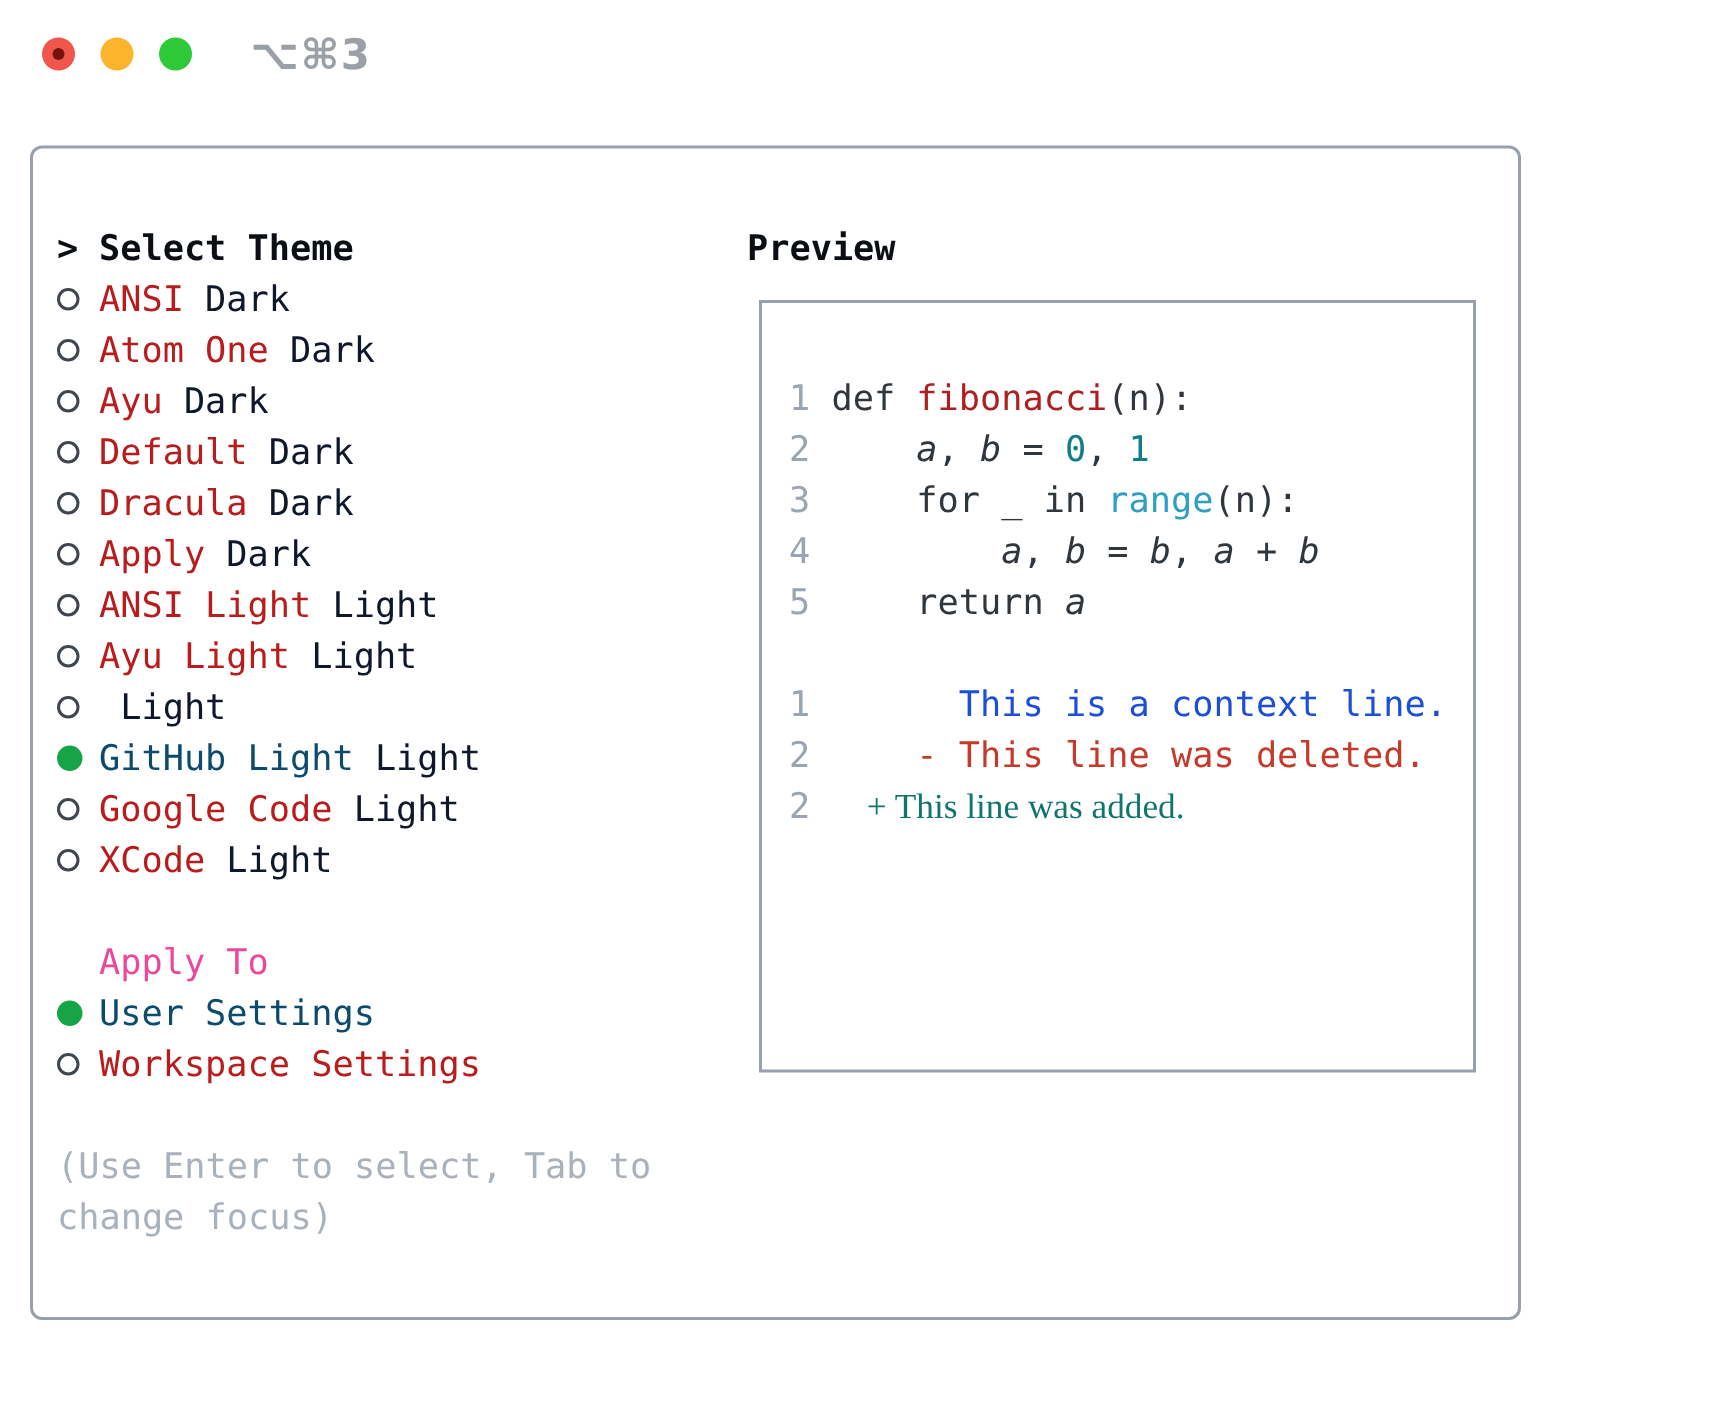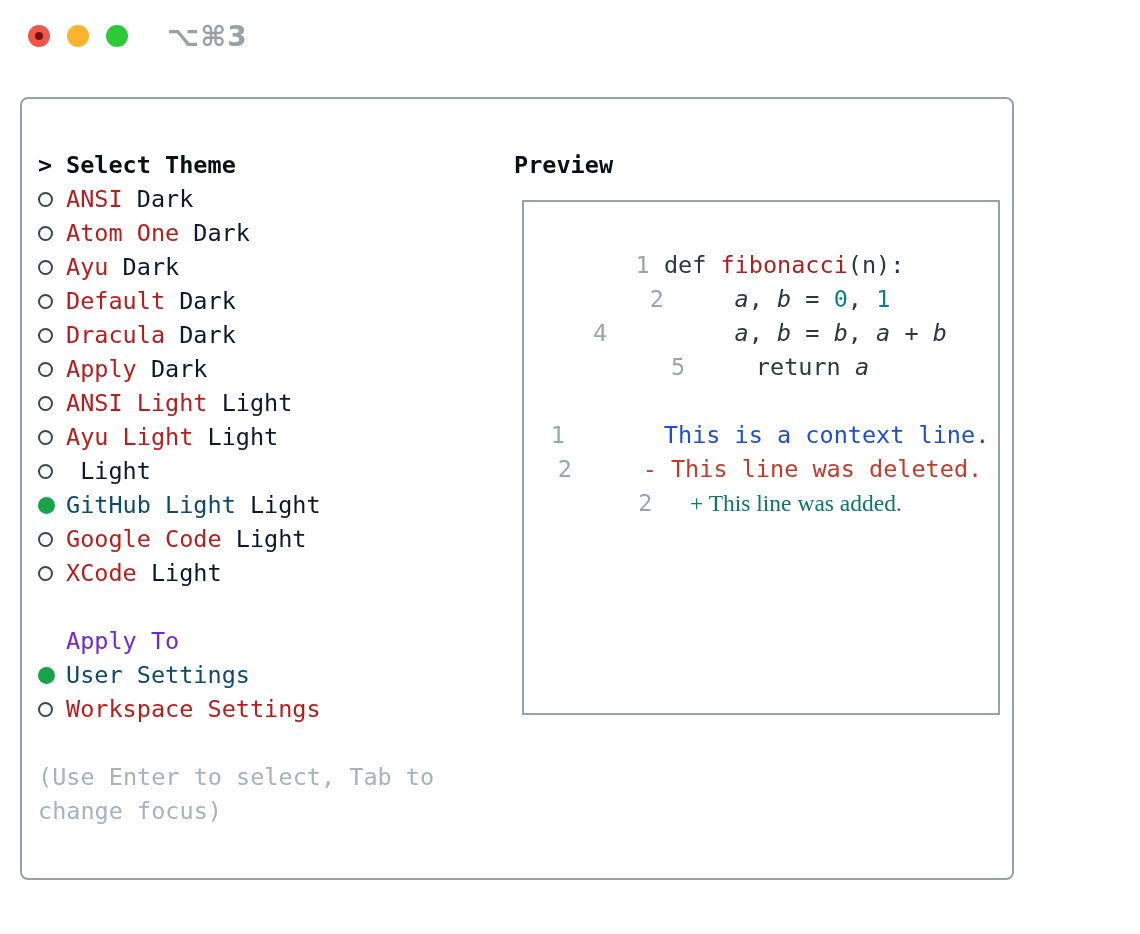--- a/index.html
+++ b/index.html
@@ -30,25 +30,25 @@
   .left-col{position:absolute;left:16px;top:49px;width:430px;}
   .row{height:34px;display:flex;align-items:center;font-size:23.5px;color:#343b42;white-space:pre;}
   .marker-col{width:28px;flex:0 0 28px;display:flex;align-items:center;}
   .circle{width:15px;height:15px;box-sizing:border-box;border:2px solid #40464d;border-radius:50%;}
   .circle.sel{width:17px;height:17px;background:#17a449;border-color:#17a449;}
   .hdr-text{font-weight:bold;color:#0b0f14;}
   .prefix{font-weight:bold;color:#0b0f14;}
   .name{color:#b91c1c;}
   .name.sel{color:#0c4a6e;}
   .suffix{color:#0f172a;margin-left:1ch;}
-  .apply-hdr{color:#6d28d9;}
+  .apply-hdr{color:#ec4899;}
   .help{color:#a9b1bb;}
   .spacer{height:34px;}
   
-  .right-col{position:absolute;left:492px;top:49px;text-align:center;}
+  .right-col{position:absolute;left:476px;top:49px;}
   .preview-box{
     margin-left:8px;margin-top:18px;width:478px;height:515px;box-sizing:border-box;
     border:2px solid #98a1ab;background:#ffffff;padding:46px 0 0 18px;overflow:hidden;
   }
   .pline{height:34px;line-height:34px;font-size:23.5px;white-space:pre;color:#2f363c;}
   .ln{color:#9aa5b2;}
   .fn{color:#ae1f21;}
   .v{font-style:italic;}
   .nl{color:#0f7e87;}
   .bi{color:#2f9ec4;}
@@ -164,20 +164,21 @@
       <div class="row">
         <span class="hdr-text">Preview</span>
       </div>
 
       <div class="preview-box">
 
         <div class="pline"><span class="ln">1 </span><span>def </span><span class="fn">fibonacci</span><span>(n):</span></div>
 
         <div class="pline"><span class="ln">2 </span><span>    </span><span class="v">a</span><span>, </span><span class="v">b</span><span> = </span><span class="nl">0</span><span>, </span><span class="nl">1</span></div>
 
+        <div class="pline"><span class="ln">3 </span><span>    for _ in </span><span class="bi">range</span><span>(n):</span></div>
 
         <div class="pline"><span class="ln">4 </span><span>        </span><span class="v">a</span><span>, </span><span class="v">b</span><span> = </span><span class="v">b</span><span>, </span><span class="v">a</span><span> + </span><span class="v">b</span></div>
 
         <div class="pline"><span class="ln">5 </span><span>    return </span><span class="v">a</span></div>
 
         <div class="spacer"></div>
 
         <div class="pline"><span class="ln">1 </span><span class="ctx">      This is a context line.</span></div>
         <div class="pline"><span class="ln">2 </span><span class="del">    - This line was deleted.</span></div>
         <div class="pline"><span class="ln">2 </span><span class="add">    + This line was added.</span></div>

